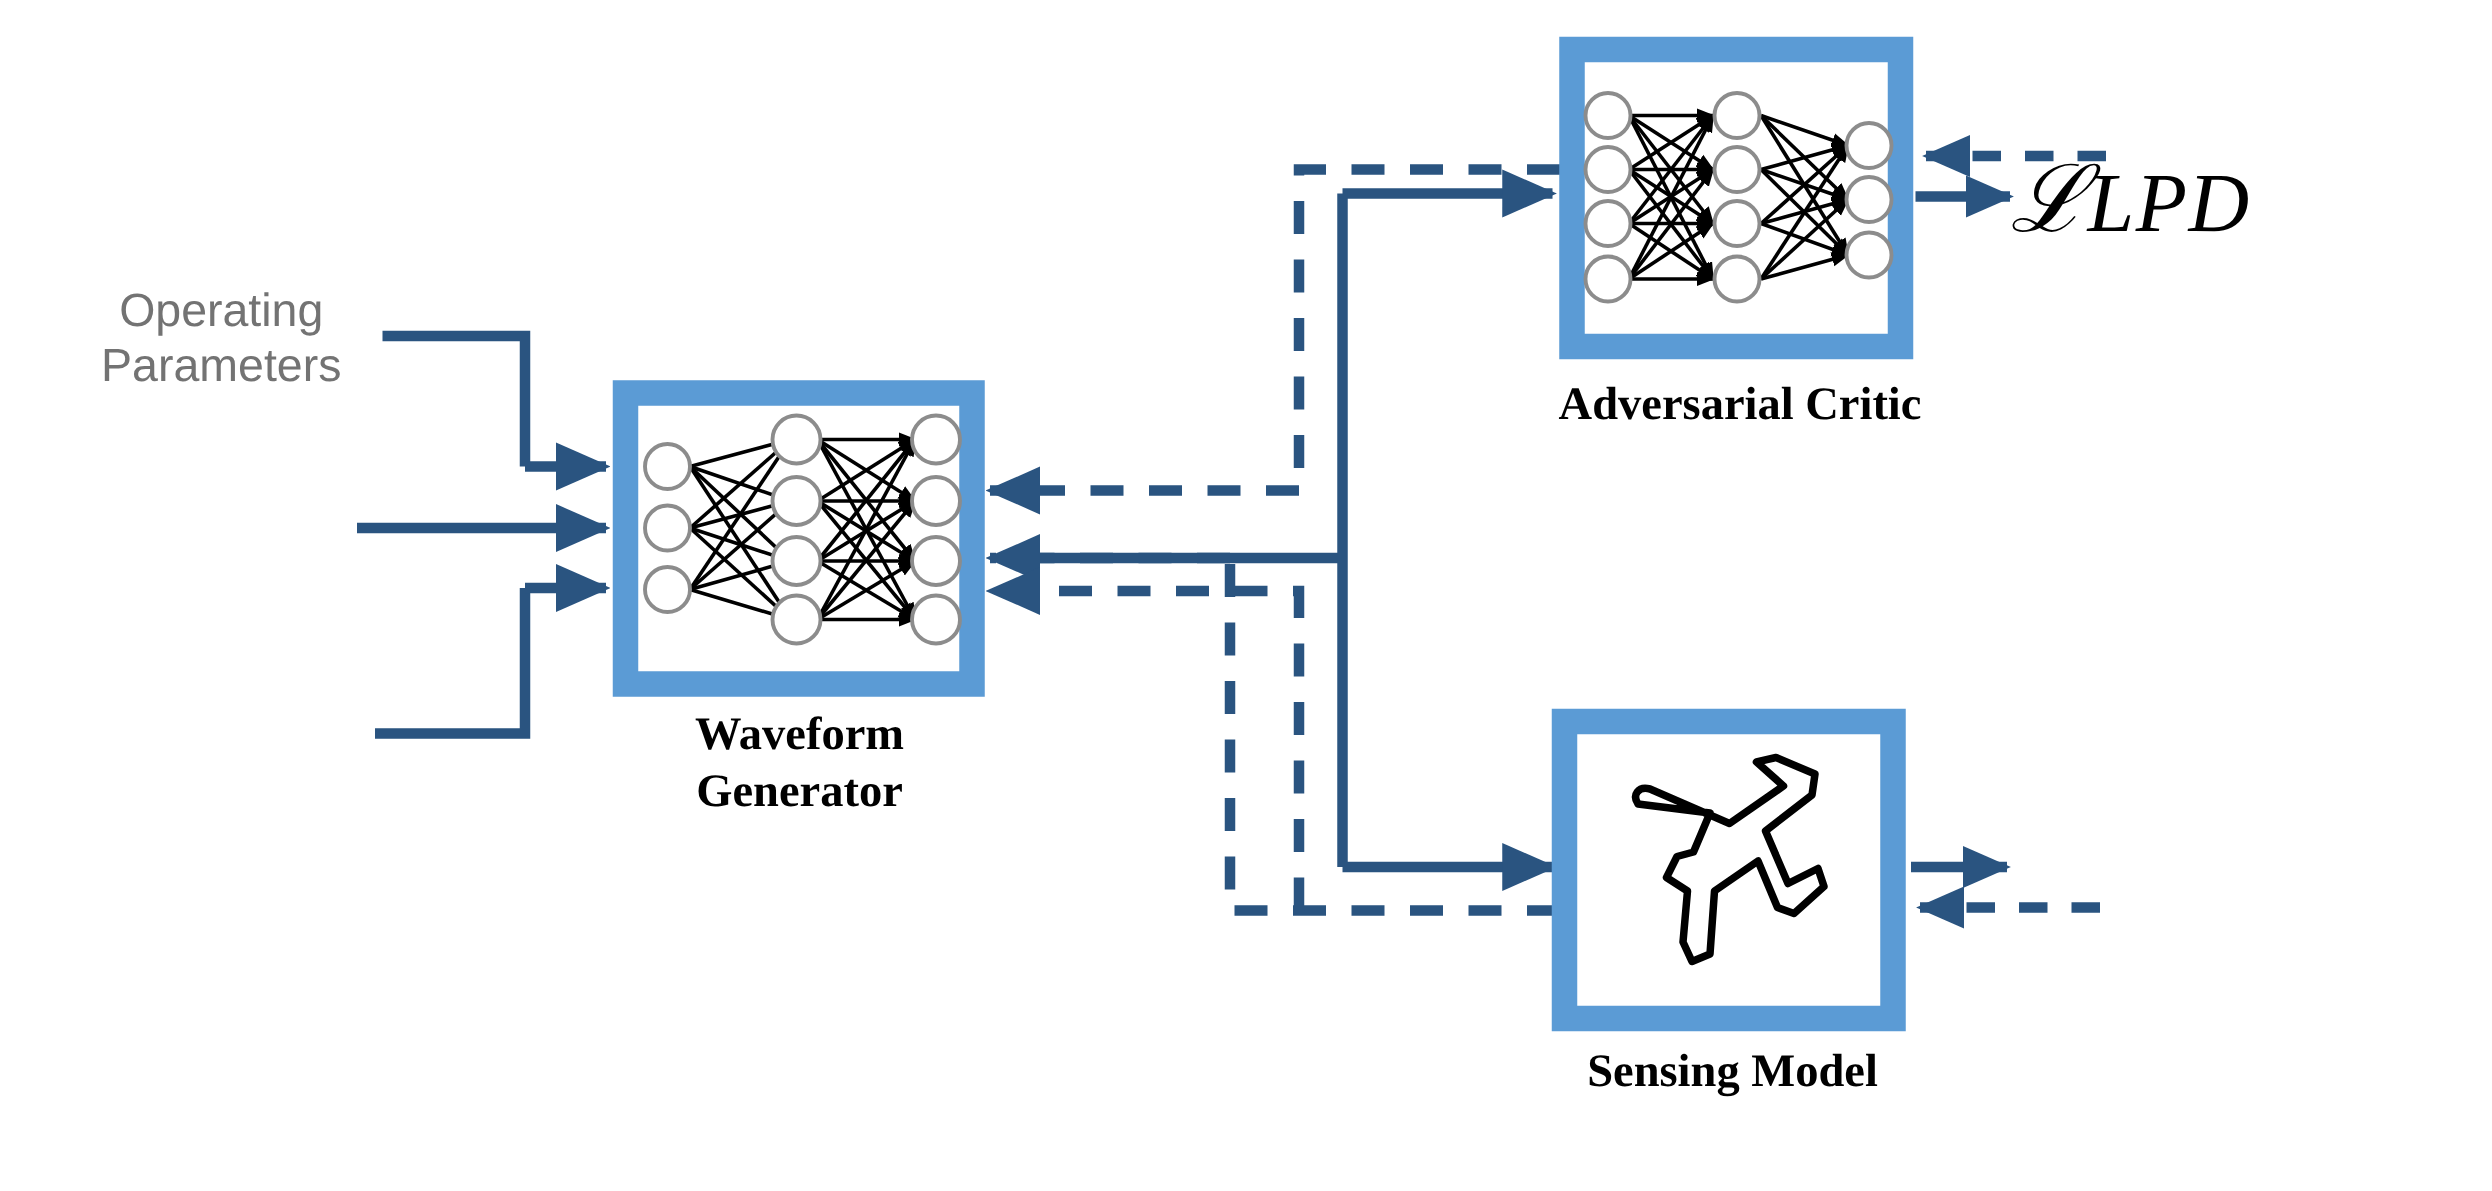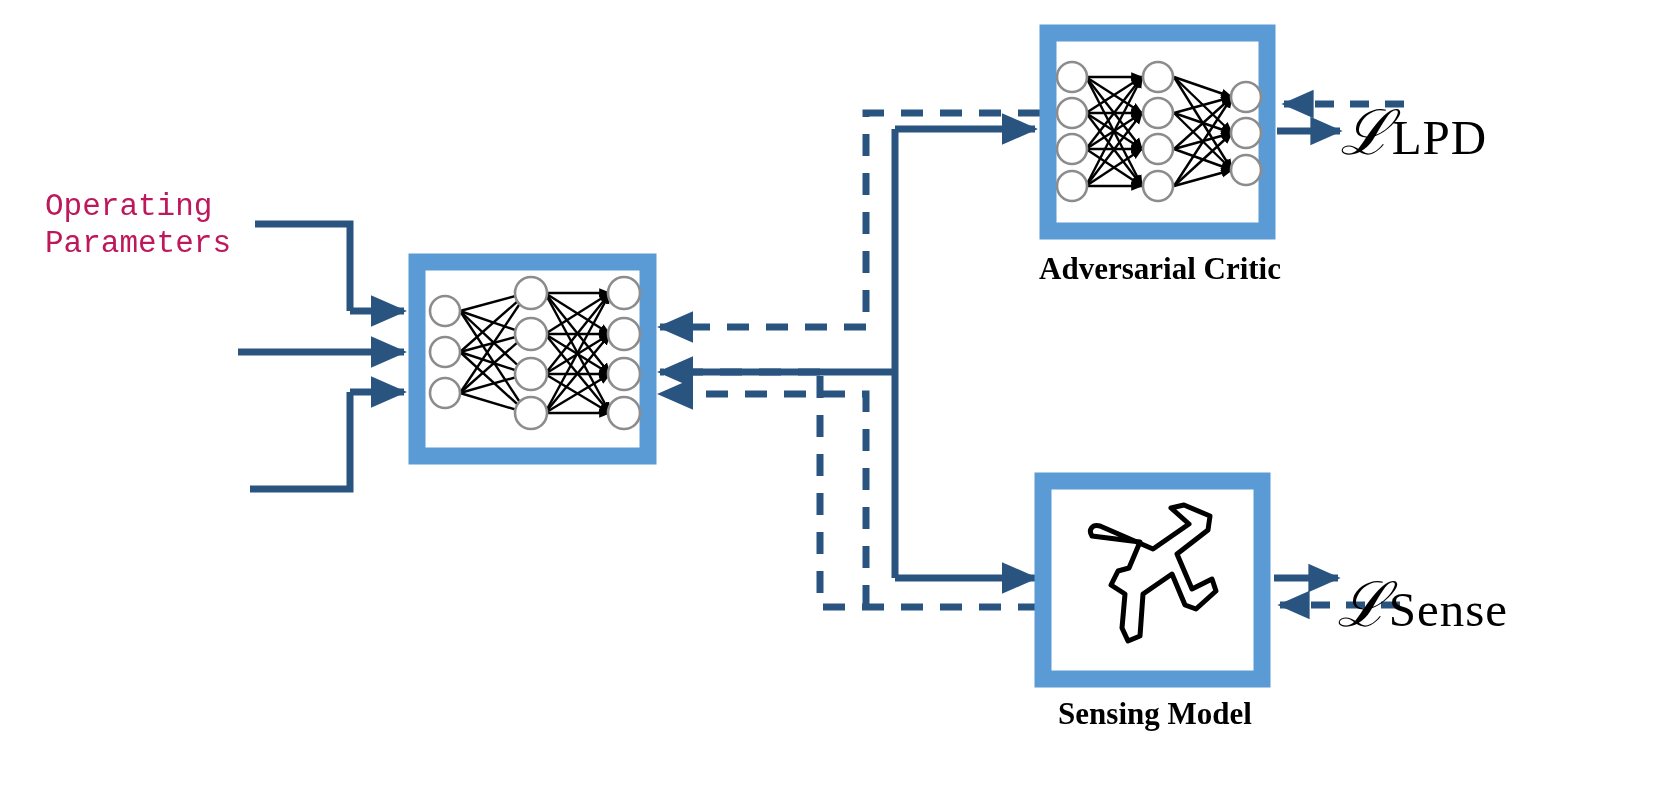--- a/index.html
+++ b/index.html
@@ -21,24 +21,25 @@
   }
   svg.canvas {
     position: absolute;
     left: 0;
     top: 0;
     width: 1661px;
     height: 794px;
   }
   .input-label {
     position: absolute;
-    font-family: Liberation Mono, monospace;
+    font-family: Liberation Sans, sans-serif;
     font-size: 31px;
-    color: #be185d;
+    color: #737373;
     line-height: 1.18;
+    text-align: center;
     white-space: pre-line;
     font-weight: 400;
   }
   .box-caption {
     position: absolute;
     font-family: "Liberation Serif", "DejaVu Serif", serif;
     font-weight: bold;
     font-size: 31px;
     color: #000000;
     line-height: 1.22;
@@ -50,21 +51,22 @@
     font-family: "Liberation Serif", "DejaVu Serif", serif;
     color: #000000;
     white-space: nowrap;
   }
   .loss-label .cal {
     font-size: 62px;
     font-style: italic;
     font-family: "Liberation Serif", "DejaVu Serif", serif;
   }
   .loss-label .sub {
-    font-size: 49px;
+    font-size: 56px;
+    font-style: italic;
     letter-spacing: 1px;
   }
 </style>
 </head>
 <body>
 
 <div id="diagram-root">
 
   <svg class="canvas" viewBox="0 0 1661 794">
     <defs>
@@ -258,26 +260,25 @@
                  Z" transform="translate(-4,-4) scale(1.0)"></path>
       </g>
     </g>
   </svg>
 
   <div class="input-label" style="left:45px; top:189px; width:205px;">Operating
 Parameters</div>
 
 
 
+  <div class="box-caption" style="left:413px; top:470px; width:240px;">Waveform
+Generator</div>
 
   <div class="box-caption" style="left:980px; top:250px; width:360px;">Adversarial Critic</div>
 
   <div class="box-caption" style="left:980px; top:695px; width:350px;">Sensing Model</div>
 
   <div class="loss-label" style="left:1340px; top:88px;">
     <span class="cal">ℒ</span><span class="sub">LPD</span>
   </div>
 
-  <div class="loss-label" style="left:1337px; top:560px;">
-    <span class="cal">ℒ</span><span class="sub">Sense</span>
-  </div>
 
 </div>
 
 </body></html>

